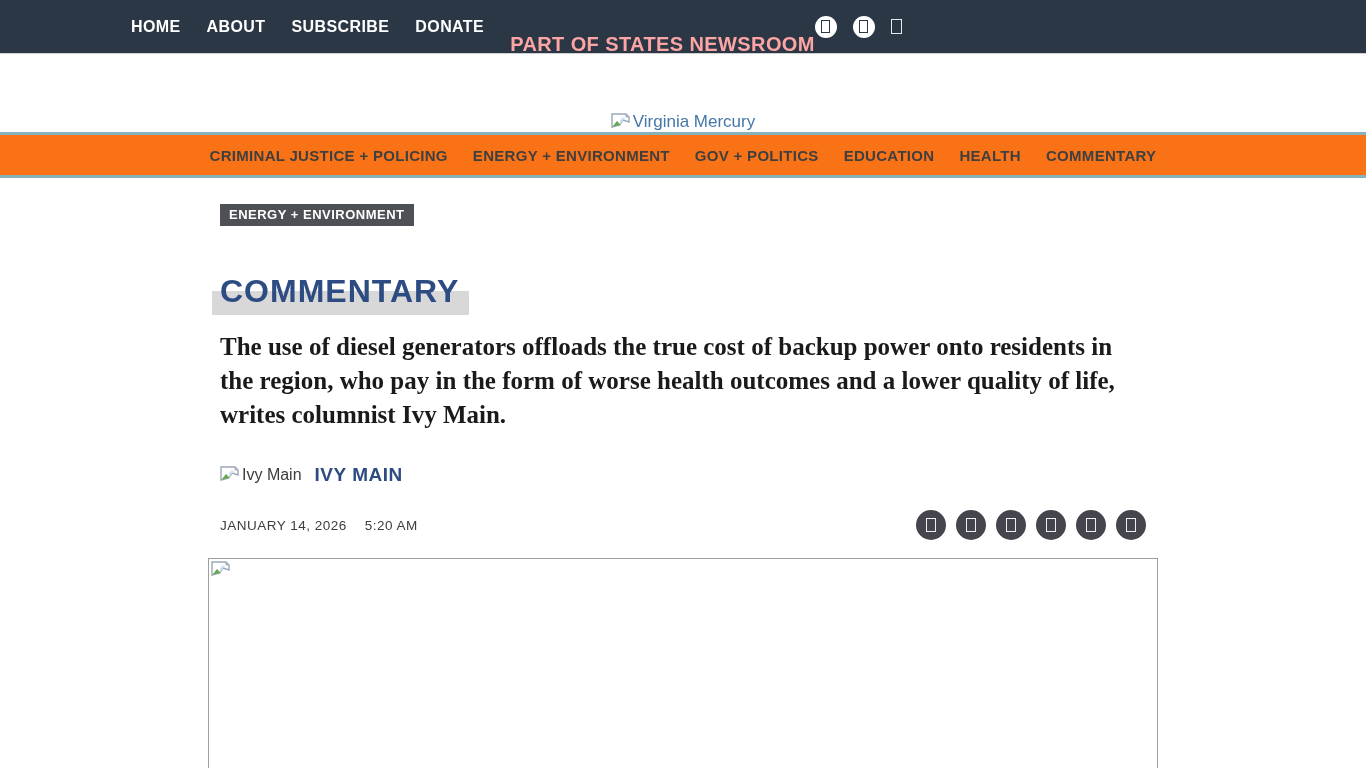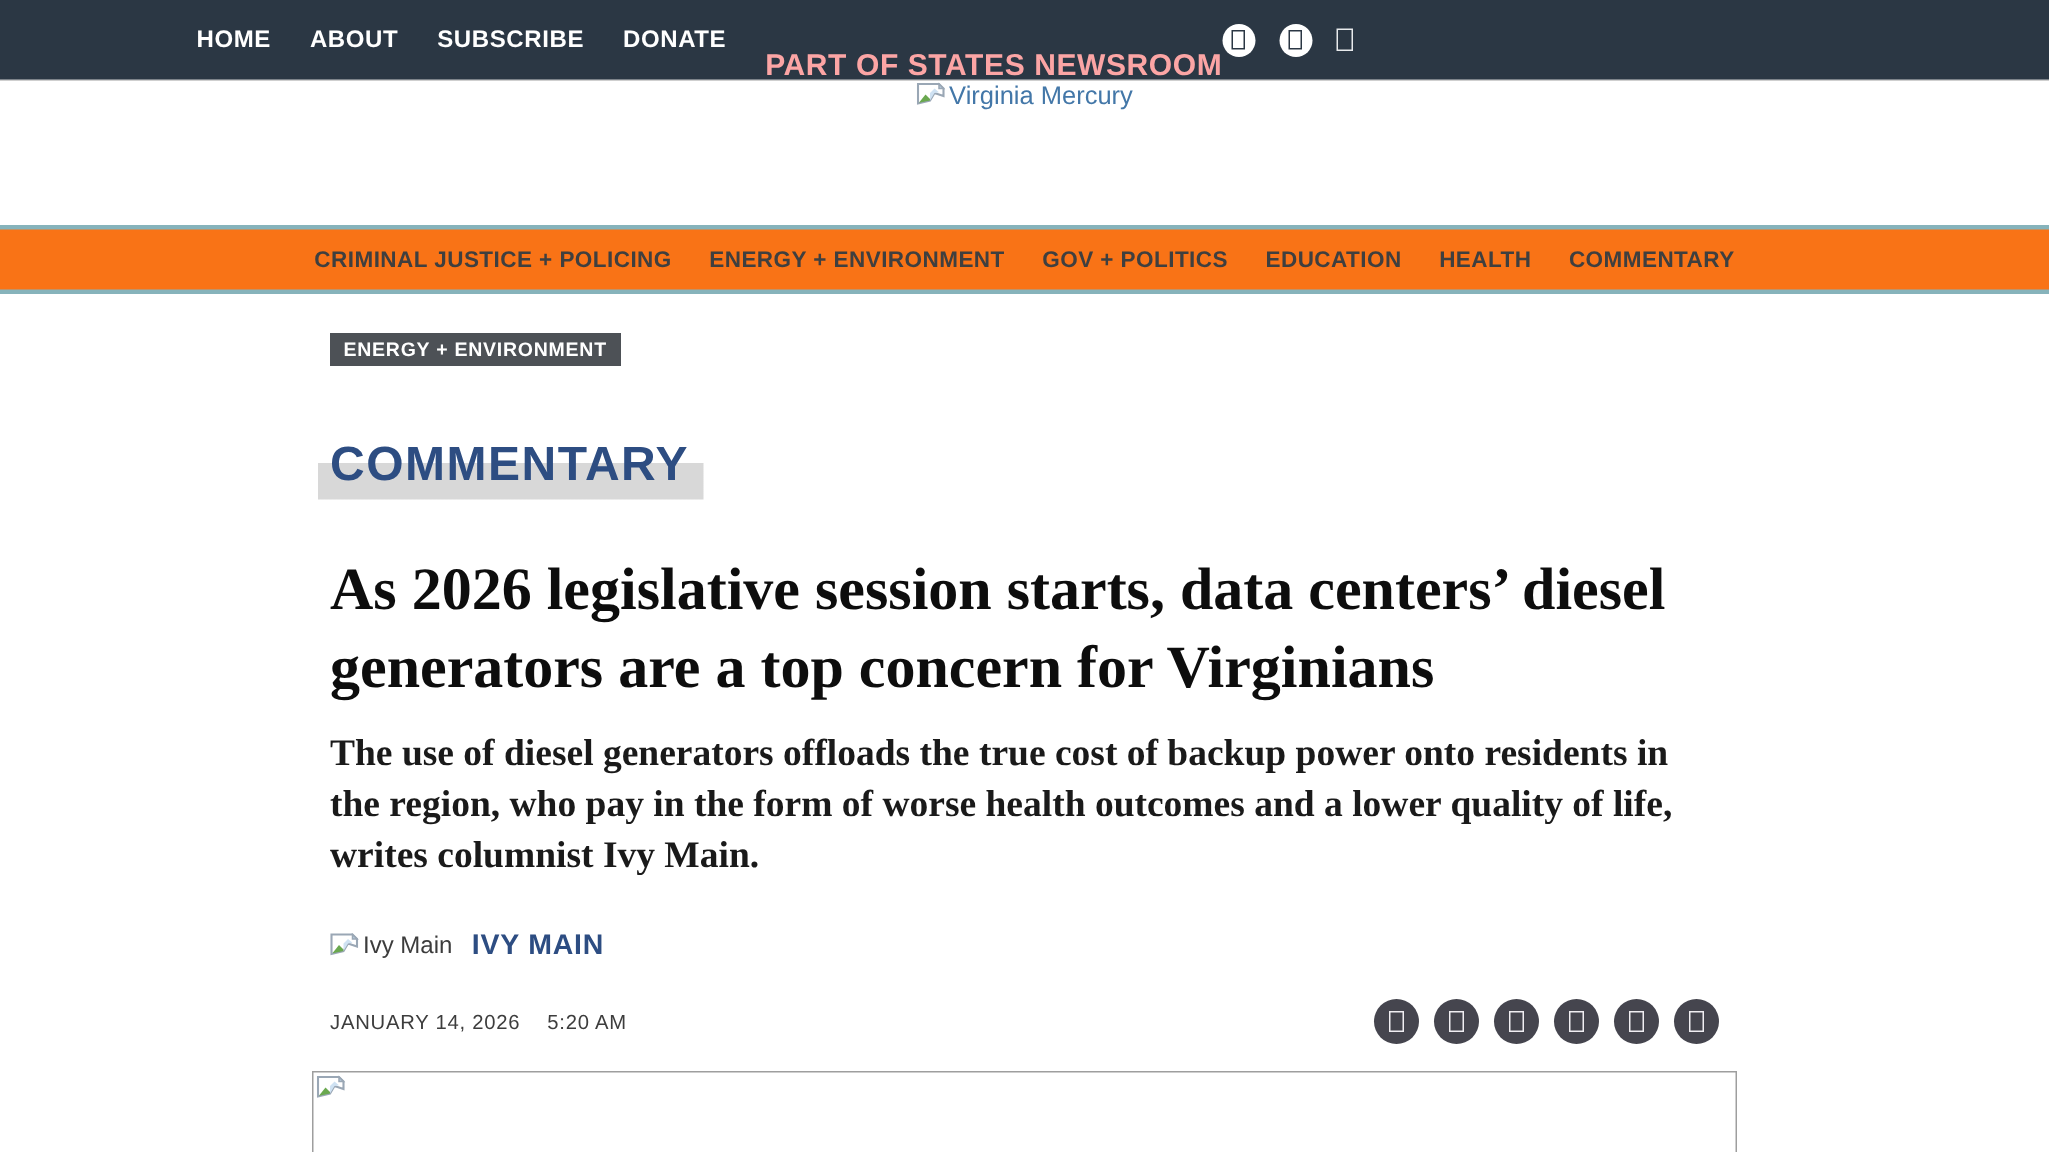--- a/index.html
+++ b/index.html
@@ -30,21 +30,21 @@
     width:22px; height:22px; border-radius:50%; background:#ffffff;
     display:flex; align-items:center; justify-content:center; cursor:pointer;
   }
   .tofu {
     display:inline-block; width:9px; height:13px;
     border:1.5px solid #2b3744;
   }
   .tofu-light { border-color:#e8eaec; width:11px; height:15px; }
 
   
-  .logo-header { height:96px; display:flex; align-items:flex-start; justify-content:center; background:#fff; }
+  .logo-header { height:78px; display:flex; align-items:flex-end; justify-content:center; background:#fff; }
   .logo-link { display:flex; align-items:center; gap:2px; cursor:pointer; }
   .logo-alt-text { color:#4377a8; font-size:17px; }
 
   
   .cat-nav {
     background:#f97316; border-top:3px solid #86b3bb; border-bottom:3px solid #86b3bb;
     height:46px; display:flex; align-items:center; justify-content:center; gap:25px;
   }
   .cat-link {
     color:#3f3f3f; font-size:15px; font-weight:700; letter-spacing:.3px; cursor:pointer;
@@ -148,21 +148,20 @@
 
   <div class="article">
     <div class="article-inner">
 
       <a class="cat-badge">ENERGY + ENVIRONMENT</a>
 
       <div>
         <a class="section-label">COMMENTARY</a>
       </div>
 
-      <h1 class="article-title">As 2026 legislative session starts, data centers’ diesel generators are a top concern for Virginians</h1>
 
       <p class="article-dek">The use of diesel generators offloads the true cost of backup power onto residents in the region, who pay in the form of worse health outcomes and a lower quality of life, writes columnist Ivy Main.</p>
 
       <div class="author-row">
         <span class="avatar-broken">
           <svg width="20" height="18" viewBox="0 0 20 18">
             <polygon points="1,1 15,1 18,4 18,9 12,7 9,12 1,14" fill="#ffffff" stroke="#9aa7b5" stroke-width="1.4"></polygon>
             <polygon points="15,1 15,4 18,4" fill="#b8cfe0" stroke="#9aa7b5" stroke-width="1"></polygon>
             <polygon points="2,13 6,8 9,11 9,12 2,13.5" fill="#6aa84f"></polygon>
             <polygon points="9,7 12,4 15,6.5 12,7 9,12" fill="#cfe2f3"></polygon>

